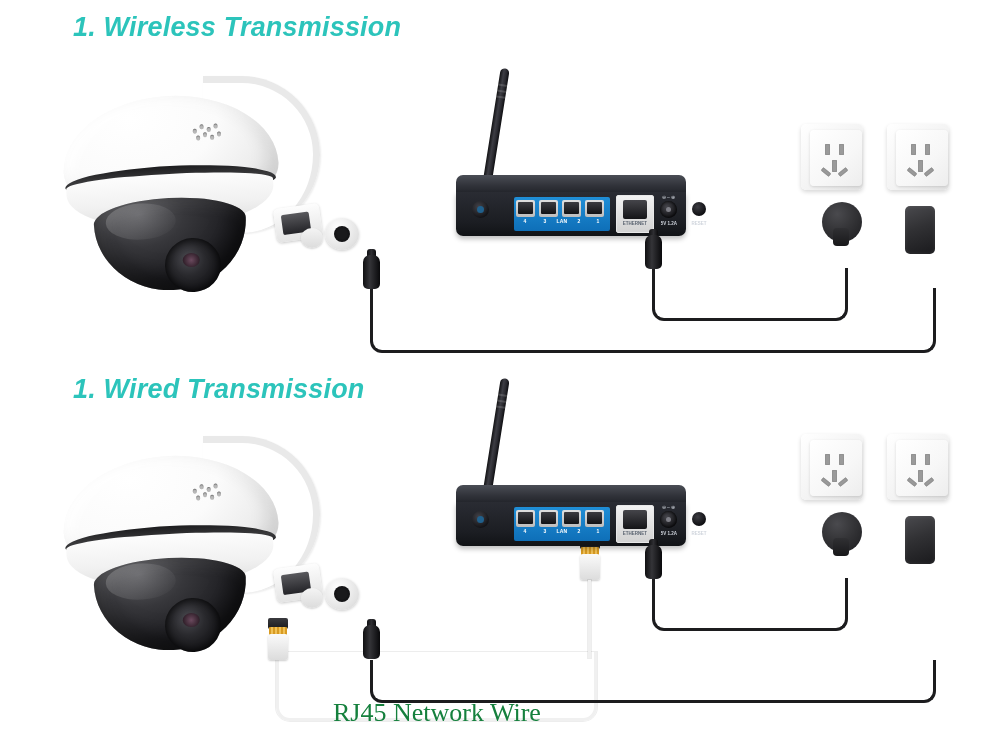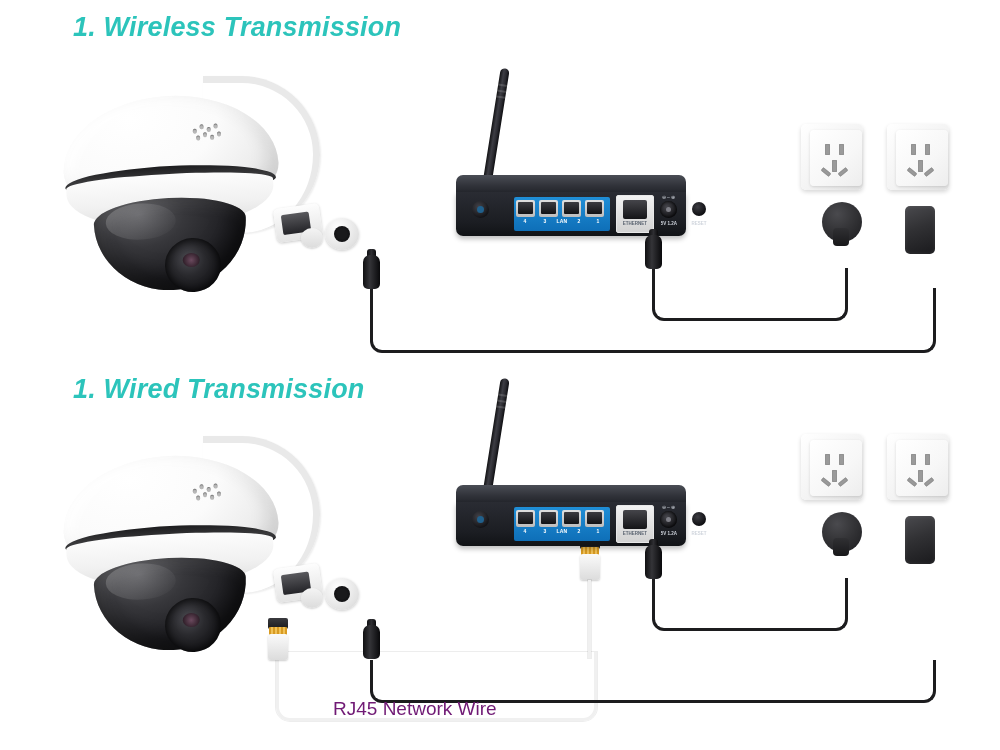--- a/index.html
+++ b/index.html
@@ -8,21 +8,21 @@
   .stage{position:absolute;left:0;top:0;width:908px;height:750px;margin-left:8px;}
 
   .section-title{
     position:absolute;font-weight:bold;font-style:italic;
     font-size:27px;color:#2CC4BB;letter-spacing:.2px;white-space:nowrap;
   }
   #title-1{left:65px;top:12px;}
   #title-2{left:65px;top:374px;}
 
   .wire-label{
-    position:absolute;font-size:19px;color:#701a75;white-space:nowrap;
+    position:absolute;font-size:26px;color:#15803d;white-space:nowrap;font-family:Liberation Serif, serif;
   }
 
   
   .camera{position:absolute;width:250px;height:215px;}
   .cam-body{
     position:absolute;left:10px;top:18px;width:215px;height:120px;
     border-radius:50% 50% 46% 46% / 60% 60% 40% 40%;
     background:
       radial-gradient(ellipse at 32% 18%, #ffffff 0%, #fbfbfb 42%, #ebebeb 72%, #d8d8d8 100%);
     box-shadow:inset -10px -6px 18px rgba(0,0,0,.10), inset 8px 6px 14px rgba(255,255,255,.9);

